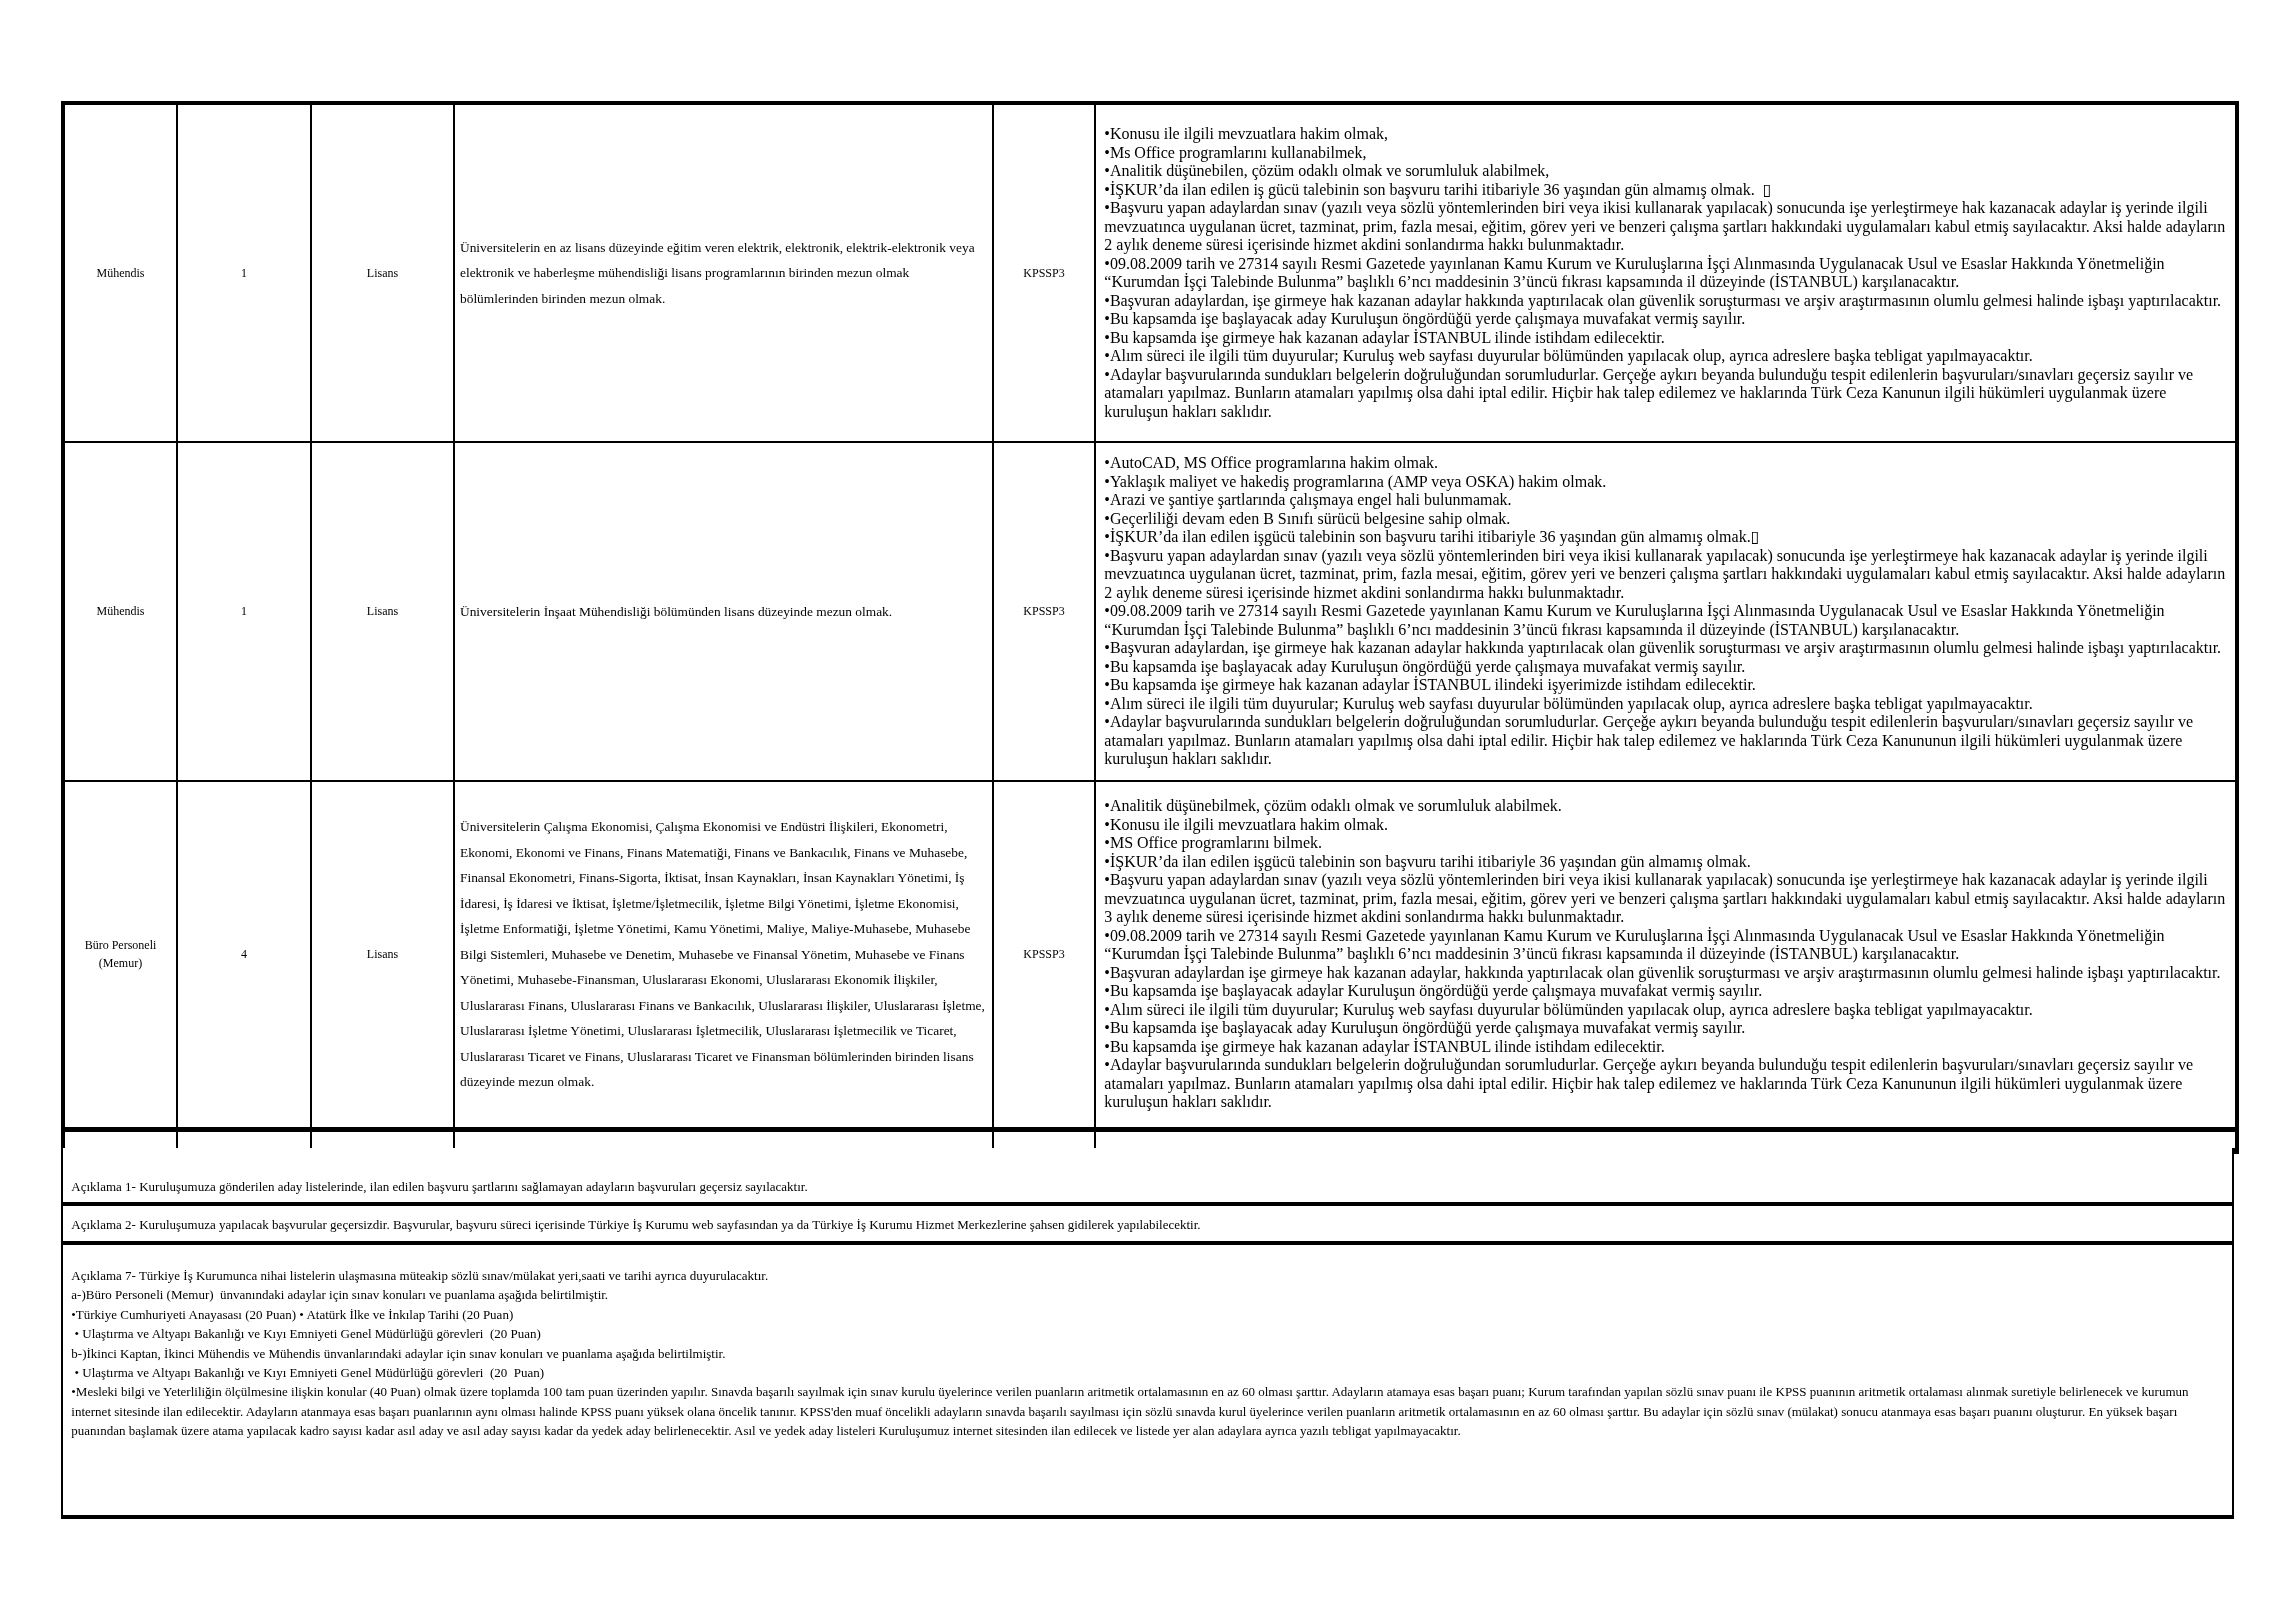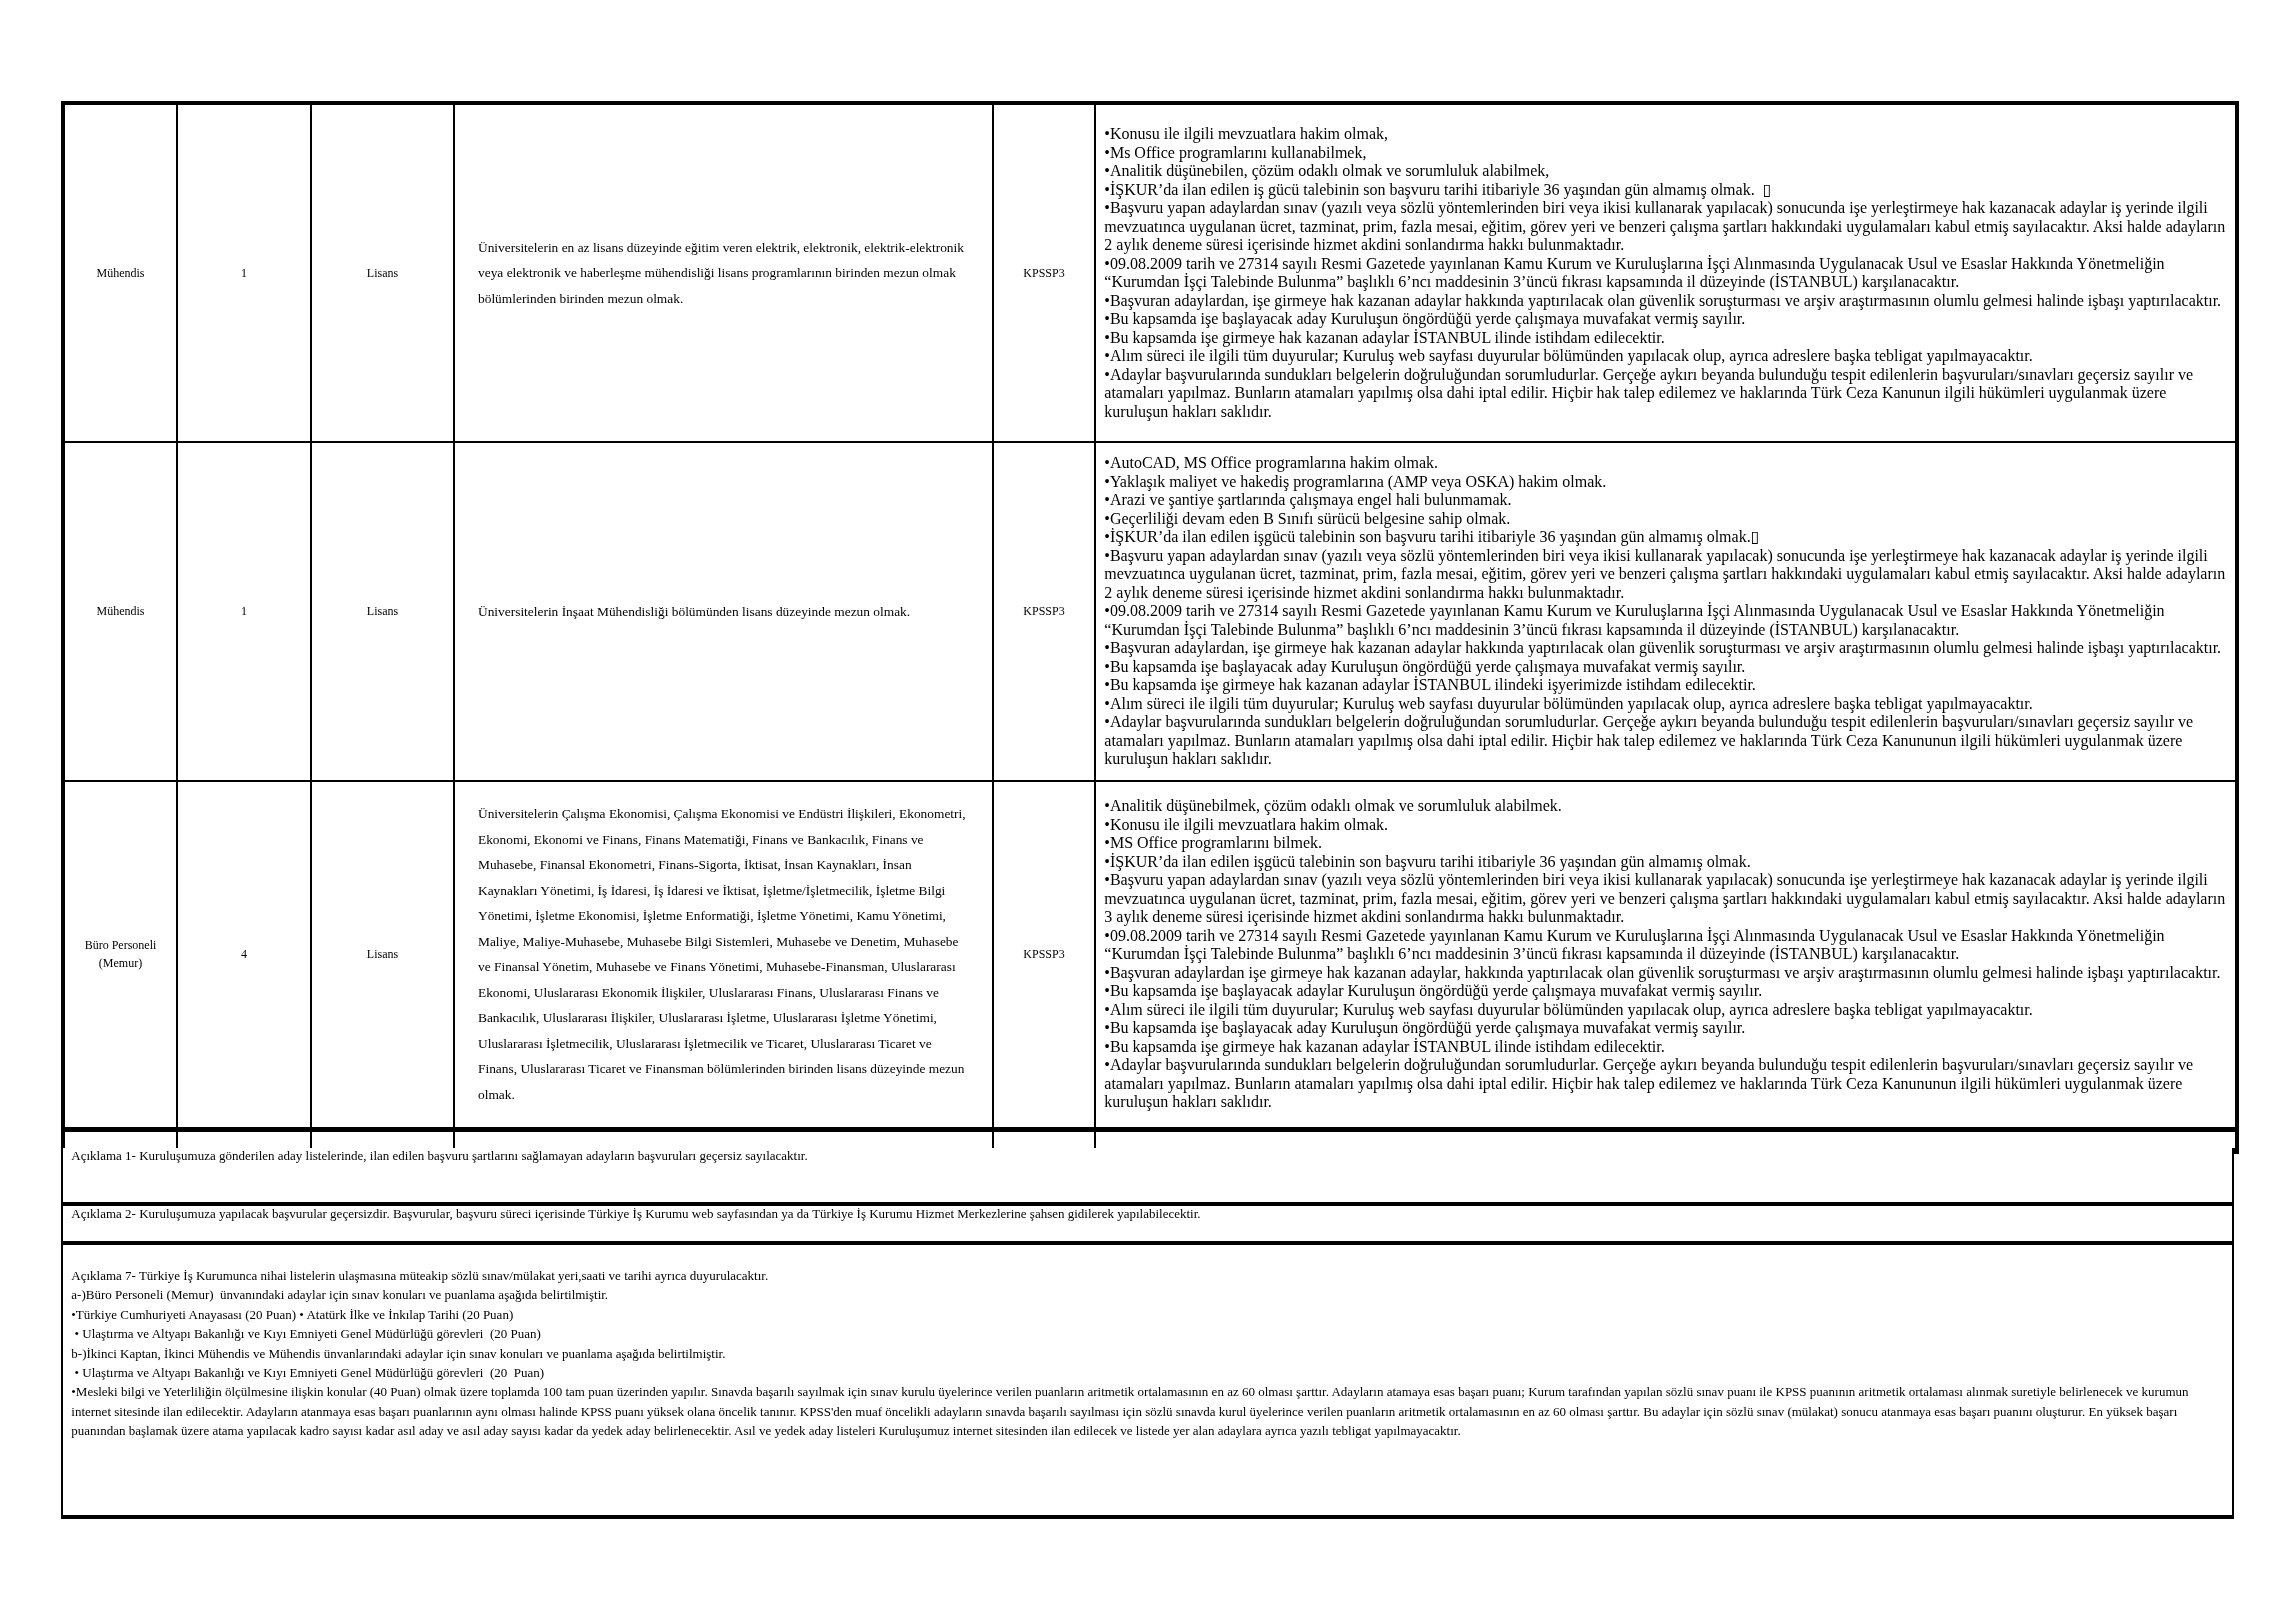--- a/index.html
+++ b/index.html
@@ -31,41 +31,41 @@
   .cell-title, .cell-count, .cell-level, .cell-kpss {
     text-align:center;
     font-size:12px;
     line-height:18.5px;
     padding:0 4.6px;
   }
   .cell-dept {
     font-size:13.4px;
     line-height:25.5px;
     text-align:left;
-    padding:0 23px;
+    padding:0 5px;
     margin-left:16px;
   }
   .cell-req {
     font-size:16px;
     line-height:18.5px;
     text-align:left;
     padding:0 8.3px;
   }
   .req-line { white-space:pre-wrap; }
   .note-box {
     position:absolute; left:61px; width:2173px;
     box-sizing:border-box;
     border-left:2.3px solid #000;
     border-right:2.3px solid #000;
     border-bottom:4.2px solid #000;
     font-size:13px;
     background:#fff;
   }
   .note-bottom-text {
-    display:flex; 
+    display:flex; align-items:flex-end;
     padding:0 10.2px 7.4px 8.3px;
   }
   #note1 { top:1148px; height:58px; }
   #note2 { top:1206px; height:39px; padding-bottom:8px; }
   #note3 { top:1245px; height:274px; padding:21px 11px 0 8.3px; line-height:19.4px; }
   #note3 .note-line { white-space:pre-wrap; }
 </style>
 </head>
 <body>
 

